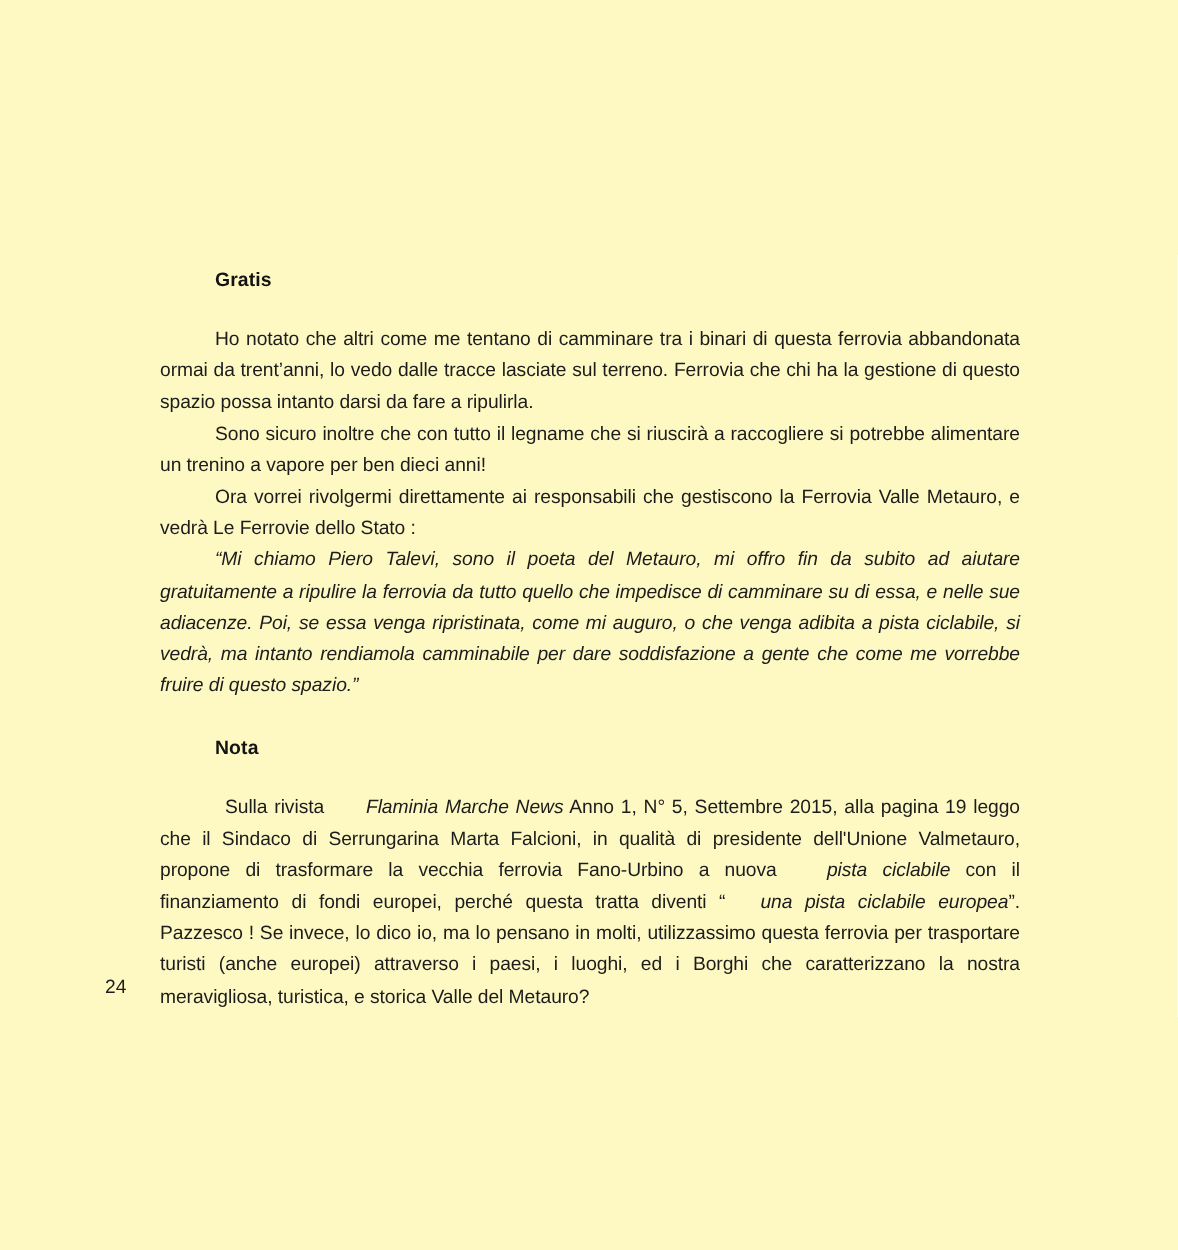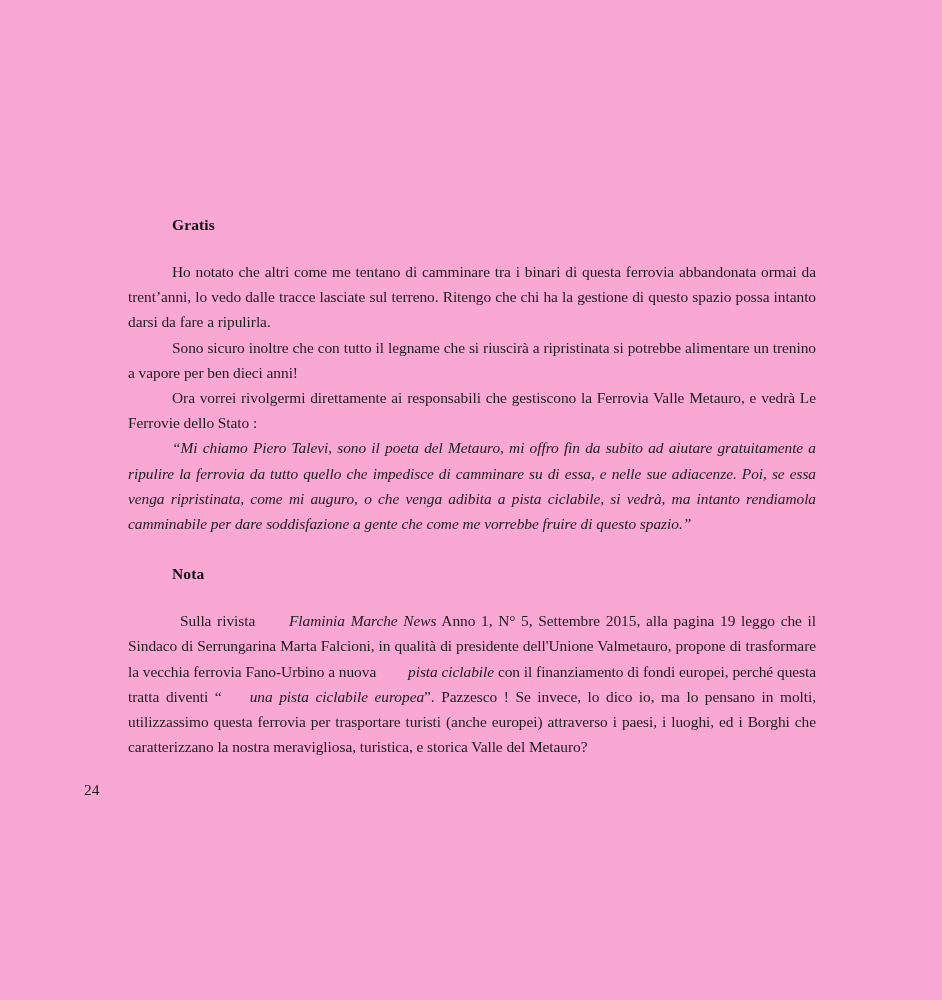--- a/index.html
+++ b/index.html
@@ -11,22 +11,21 @@
     width: 942px;
     height: 1000px;
     position: relative;
     font-family: "Liberation Sans", sans-serif;
     color: #1c1c1c;
     overflow: hidden;
   }
   .page {
     position: absolute;
     inset: 0;
-    background: #f9a8d4;
-    font-family: Liberation Serif, serif;
+    background: #fef9c3;
   }
   .content {
     position: absolute;
     left: 128px;
     top: 215px;
     width: 688px;
   }
   .heading {
     font-weight: bold;
     font-size: 15.5px;
@@ -70,22 +69,22 @@
 </head>
 <body>
 
 <div class="page">
 
   <div class="content">
 
     <div class="heading gratis">Gratis</div>
 
     <div class="blocka">
-      <p class="indent">Ho notato che altri come me tentano di camminare tra i binari di questa ferrovia abbandonata ormai da trent’anni, lo vedo dalle tracce lasciate sul terreno. Ritengo che chi ha la gestione di questo spazio possa intanto darsi da fare a ripulirla.</p>
-      <p class="indent">Sono sicuro inoltre che con tutto il legname che si riuscirà a ripristinata si potrebbe alimentare un trenino a vapore per ben dieci anni!</p>
+      <p class="indent">Ho notato che altri come me tentano di camminare tra i binari di questa ferrovia abbandonata ormai da trent’anni, lo vedo dalle tracce lasciate sul terreno. Ferrovia che chi ha la gestione di questo spazio possa intanto darsi da fare a ripulirla.</p>
+      <p class="indent">Sono sicuro inoltre che con tutto il legname che si riuscirà a raccogliere si potrebbe alimentare un trenino a vapore per ben dieci anni!</p>
       <p class="indent">Ora vorrei rivolgermi direttamente ai responsabili che gestiscono la Ferrovia Valle Metauro, e vedrà Le Ferrovie dello Stato :</p>
       <p class="quote">“Mi chiamo Piero Talevi, sono il poeta del Metauro, mi offro fin da subito ad aiutare gratuitamente  a ripulire  la ferrovia  da tutto quello che impedisce di camminare su di essa, e nelle sue adiacenze. Poi, se essa venga ripristinata, come mi auguro, o che venga adibita a pista ciclabile, si vedrà, ma intanto rendiamola camminabile per dare soddisfazione a gente che come me vorrebbe fruire di questo spazio.”</p>
     </div>
 
     <div class="heading nota">Nota</div>
 
     <p class="indent-wide"><span> Sulla rivista </span><em>Flaminia Marche News</em><span> Anno 1, N° 5,  Settembre 2015, alla pagina 19 leggo che il Sindaco di Serrungarina Marta Falcioni, in qualità di presidente dell'Unione Valmetauro, propone di trasformare la vecchia ferrovia Fano-Urbino a nuova </span><em>pista ciclabile</em><span> con il finanziamento di fondi europei, perché questa tratta diventi “</span><em>una pista ciclabile europea</em><span>”. Pazzesco ! Se invece, lo dico io, ma lo pensano in molti, utilizzassimo questa ferrovia per trasportare turisti (anche europei) attraverso i paesi, i luoghi, ed i Borghi che caratterizzano la nostra meravigliosa, turistica, e storica Valle del Metauro?</span></p>
 
   </div>
 

